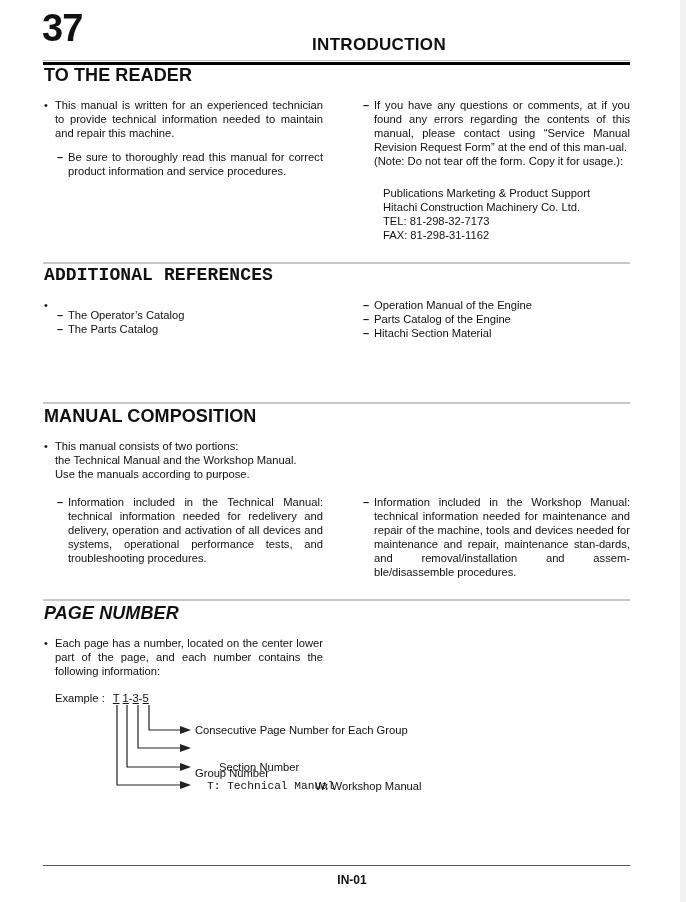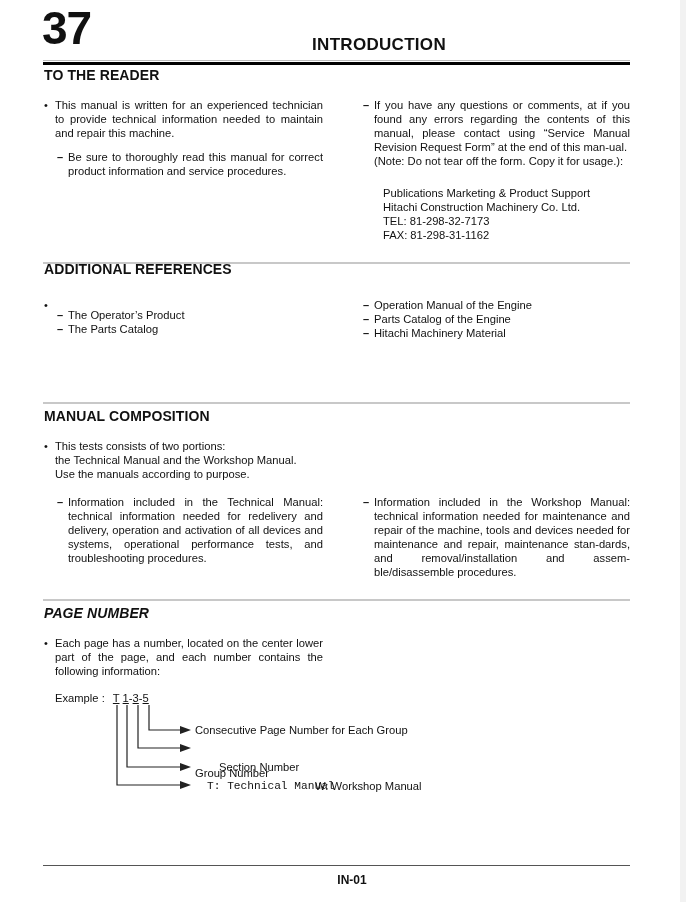--- a/index.html
+++ b/index.html
@@ -2,27 +2,27 @@
 <html><head>
 <meta charset="utf-8">
 <style>
   html, body { margin: 0; padding: 0; }
   body {
     width: 686px; height: 902px; background: #ffffff; position: relative; overflow: hidden;
     font-family: "Liberation Sans", sans-serif; color: #111; font-size: 11.2px; line-height: 14px;
   }
   .page-edge { position: absolute; right: 0; top: 0; width: 6px; height: 902px; background: #f2f2f2; }
   .abs { position: absolute; }
-  .big-number { left: 42px; top: 2px; font-size: 46px; font-weight: bold; line-height: 52px; letter-spacing: -1px; }
+  .big-number { left: 42px; top: 2px; font-size: 38px; font-weight: bold; line-height: 52px; letter-spacing: -1px; }
   .intro-title { left: 0; width: 672px; text-align: center; top: 38px; font-size: 17px; font-weight: bold; letter-spacing: 0.3px; padding-left: 43px; }
   .rule-grey { left: 43px; width: 587px; height: 1px; background: #bdbdbd; }
   .rule-black { left: 43px; width: 587px; height: 3px; background: #000; }
   .rule-section { left: 43px; width: 587px; height: 2px; background: #c8c8c8; }
   .rule-footer { left: 43px; width: 587px; height: 1px; background: #555; }
-  .section-title { left: 44px; font-size: 14px; font-weight: bold; letter-spacing: 0.1px; }
+  .section-title { left: 44px; font-size: 18px; font-weight: bold; letter-spacing: 0.1px; }
   .para { text-align: justify; }
   .bullet { position: absolute; left: -11px; top: 0; font-size: 11px; }
   .dash-bullet { position: absolute; left: -11px; top: 0; font-size: 11px; font-weight: bold; }
   .item { position: relative; }
   .footer-page { left: 16px; width: 672px; text-align: center; top: 873px; font-size: 12px; font-weight: bold; }
   .ul { text-decoration: underline; }
   svg.diagram { position: absolute; left: 100px; top: 703px; }
 </style>
 </head>
 <body>
@@ -56,61 +56,61 @@
   <div style="margin-left:9px; margin-top:18px;">
     <div>Publications Marketing &amp; Product Support</div>
     <div>Hitachi Construction Machinery Co. Ltd.</div>
     <div>TEL: 81-298-32-7173</div>
     <div>FAX: 81-298-31-1162</div>
   </div>
 </div>
 
 <div class="abs rule-section" style="top:262px;"></div>
 
-<div class="abs section-title" style="top:262px;">ADDITIONAL REFERENCES</div>
+<div class="abs section-title" style="top:268px;font-family:Liberation Mono, monospace;">ADDITIONAL REFERENCES</div>
 
 <div class="abs" style="left:55px; top:298px; width:268px;">
   <div class="item">
     <span class="bullet">•</span>
   </div>
   <div style="margin-left:13px; margin-top:10px;">
     <div class="item">
       <span class="dash-bullet">–</span>
-      <span>The Operator’s Product</span>
+      <span>The Operator’s Catalog</span>
     </div>
     <div class="item">
       <span class="dash-bullet">–</span>
       <span>The Parts Catalog</span>
     </div>
   </div>
 </div>
 
 <div class="abs" style="left:374px; top:298px; width:256px;">
   <div class="item">
     <span class="dash-bullet">–</span>
     <span>Operation Manual of the Engine</span>
   </div>
   <div class="item">
     <span class="dash-bullet">–</span>
     <span>Parts Catalog of the Engine</span>
   </div>
   <div class="item">
     <span class="dash-bullet">–</span>
-    <span>Hitachi Machinery Material</span>
+    <span>Hitachi Section Material</span>
   </div>
 </div>
 
 <div class="abs rule-section" style="top:402px;"></div>
 
 <div class="abs section-title" style="top:409px;">MANUAL COMPOSITION</div>
 
 <div class="abs" style="left:55px; top:439px; width:280px;">
   <div class="item">
     <span class="bullet">•</span>
-    <span>This tests consists of two portions:</span>
+    <span>This manual consists of two portions:</span>
   </div>
   <div>the Technical Manual and the Workshop Manual.</div>
   <div>Use the manuals according to purpose.</div>
 </div>
 
 <div class="abs" style="left:68px; top:495px; width:255px;">
   <div class="item para">
     <span class="dash-bullet">–</span>
     <span>Information included in the Technical Manual: technical information needed for redelivery and delivery, operation and activation of all devices and systems, operational performance tests, and troubleshooting procedures.</span>
   </div>

